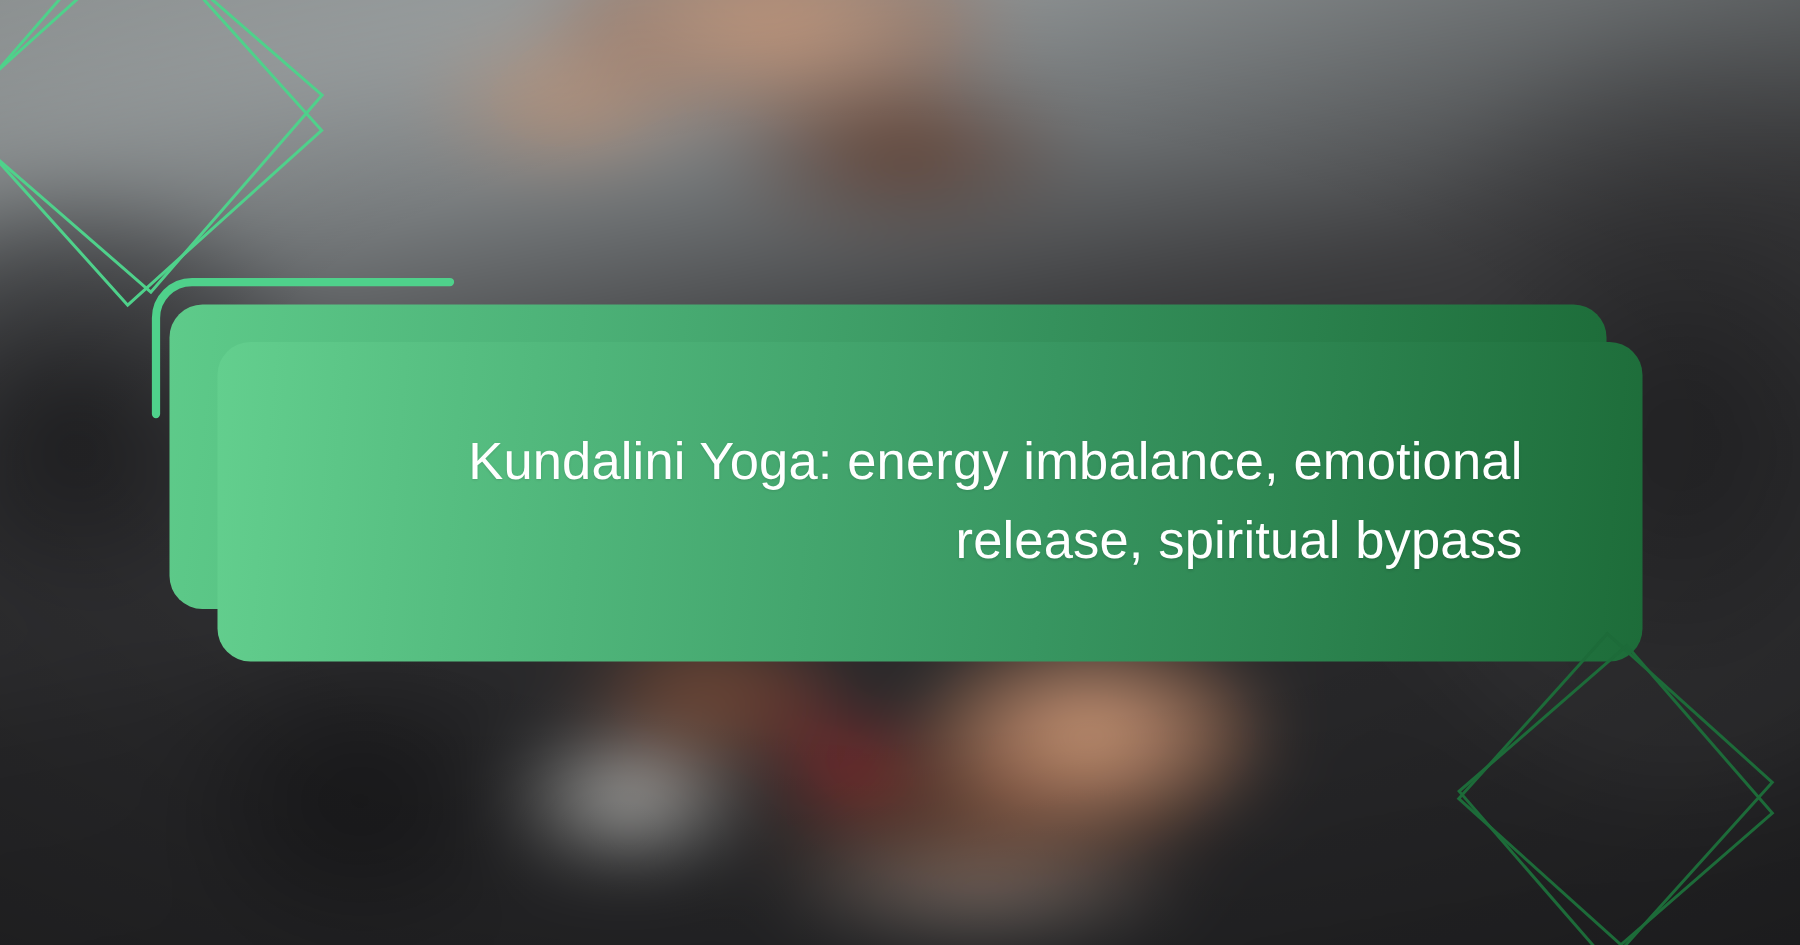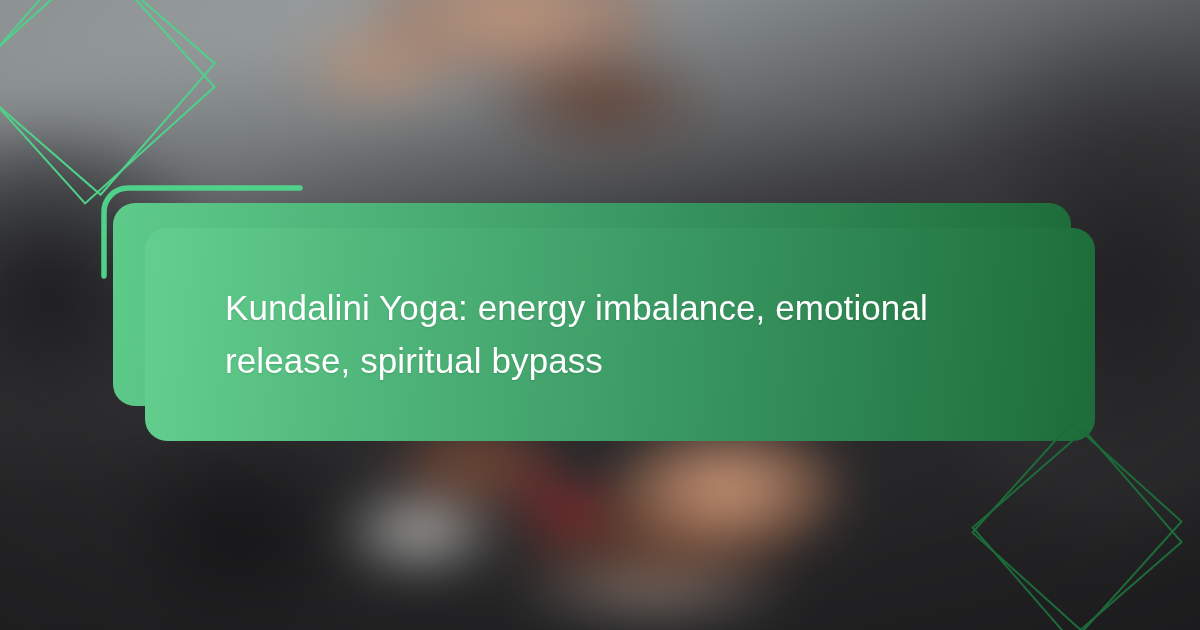--- a/index.html
+++ b/index.html
@@ -88,21 +88,21 @@
     position:absolute;
     left:145px; top:228px;
     width:950px; height:213px;
     border-radius:22px;
     background:linear-gradient(95deg,#63cf8e 0%,#4fb57a 26%,#389661 58%,#1d6c39 100%);
     display:flex; align-items:center; justify-content:center;
   }
   .card-title{
     width:790px;
     margin:0 auto;
-    text-align:left;
+    text-align:right;
     color:#ffffff;
     font-size:35px;
     font-weight:400;
     line-height:1.5;
     letter-spacing:.1px;
     text-shadow:0 1px 2px rgba(0,0,0,.12);
   }
 </style>
 </head>
 <body>

